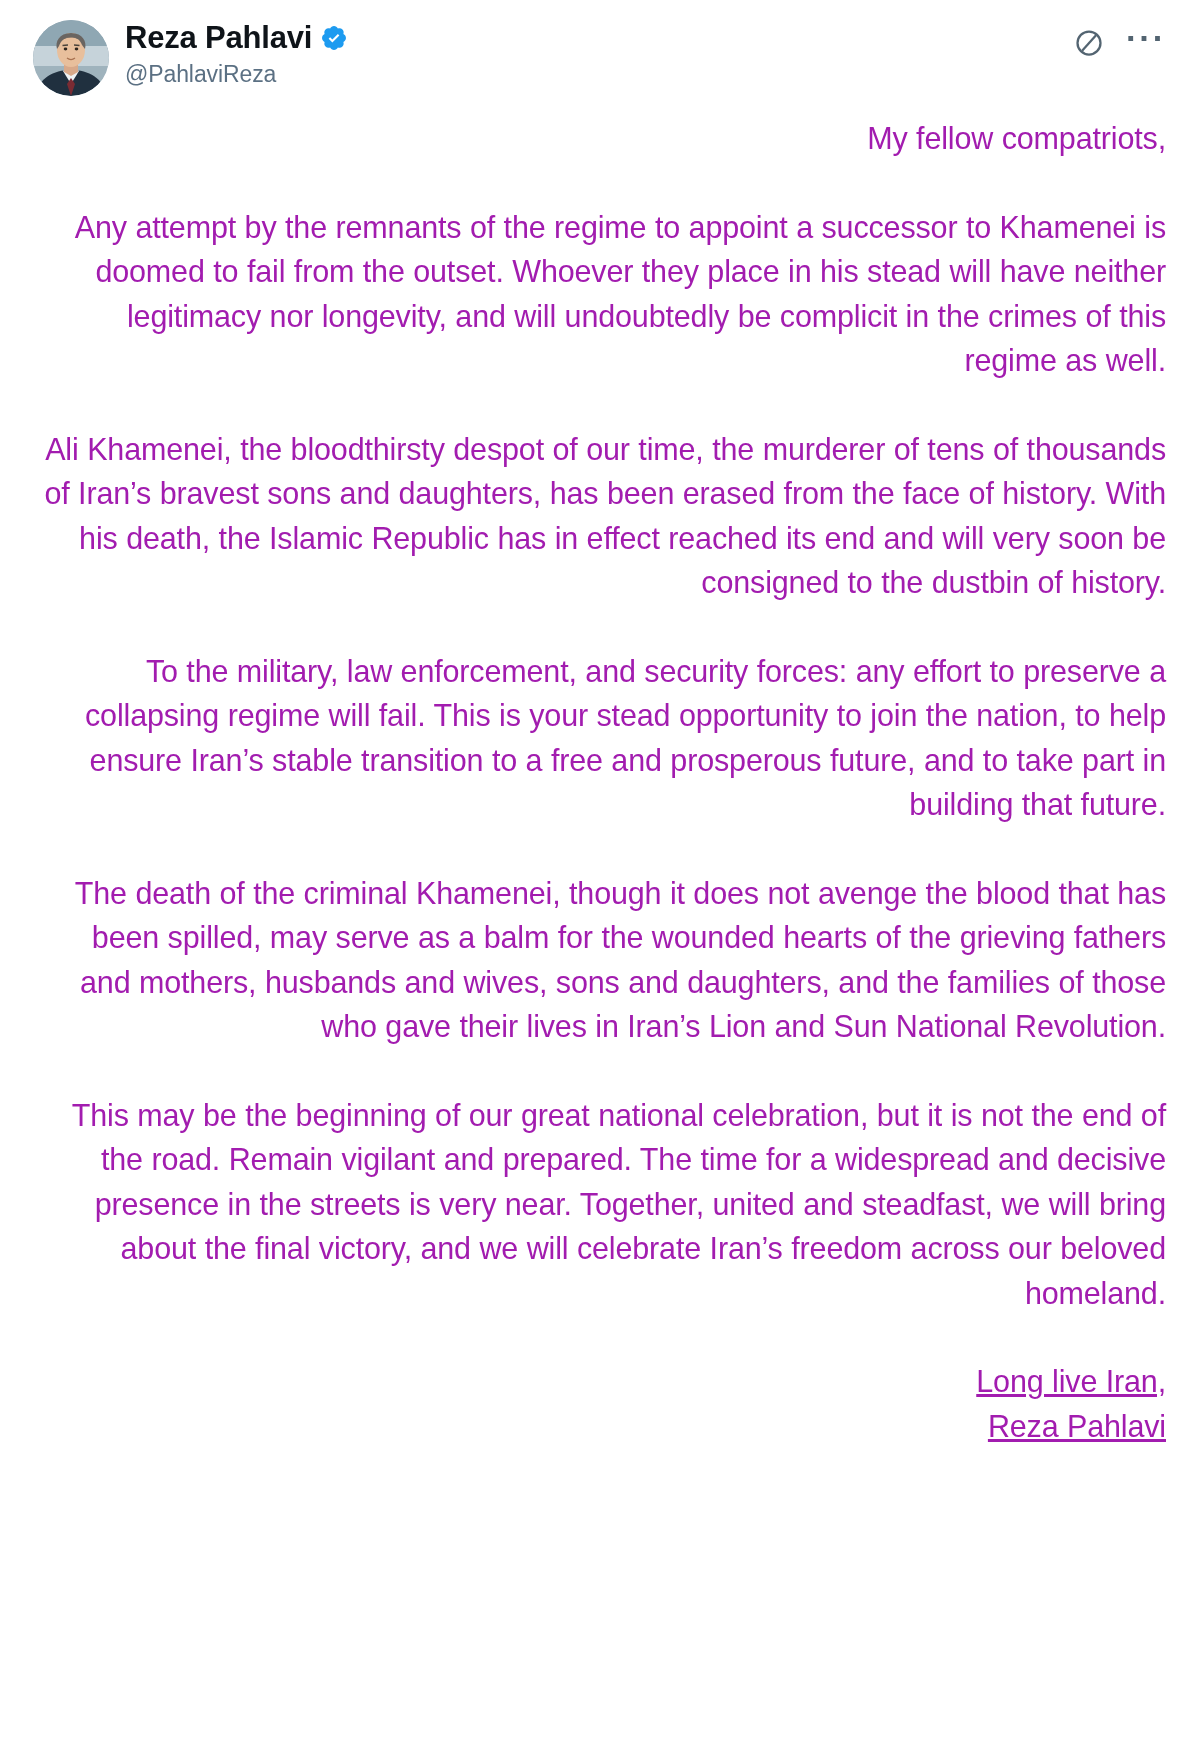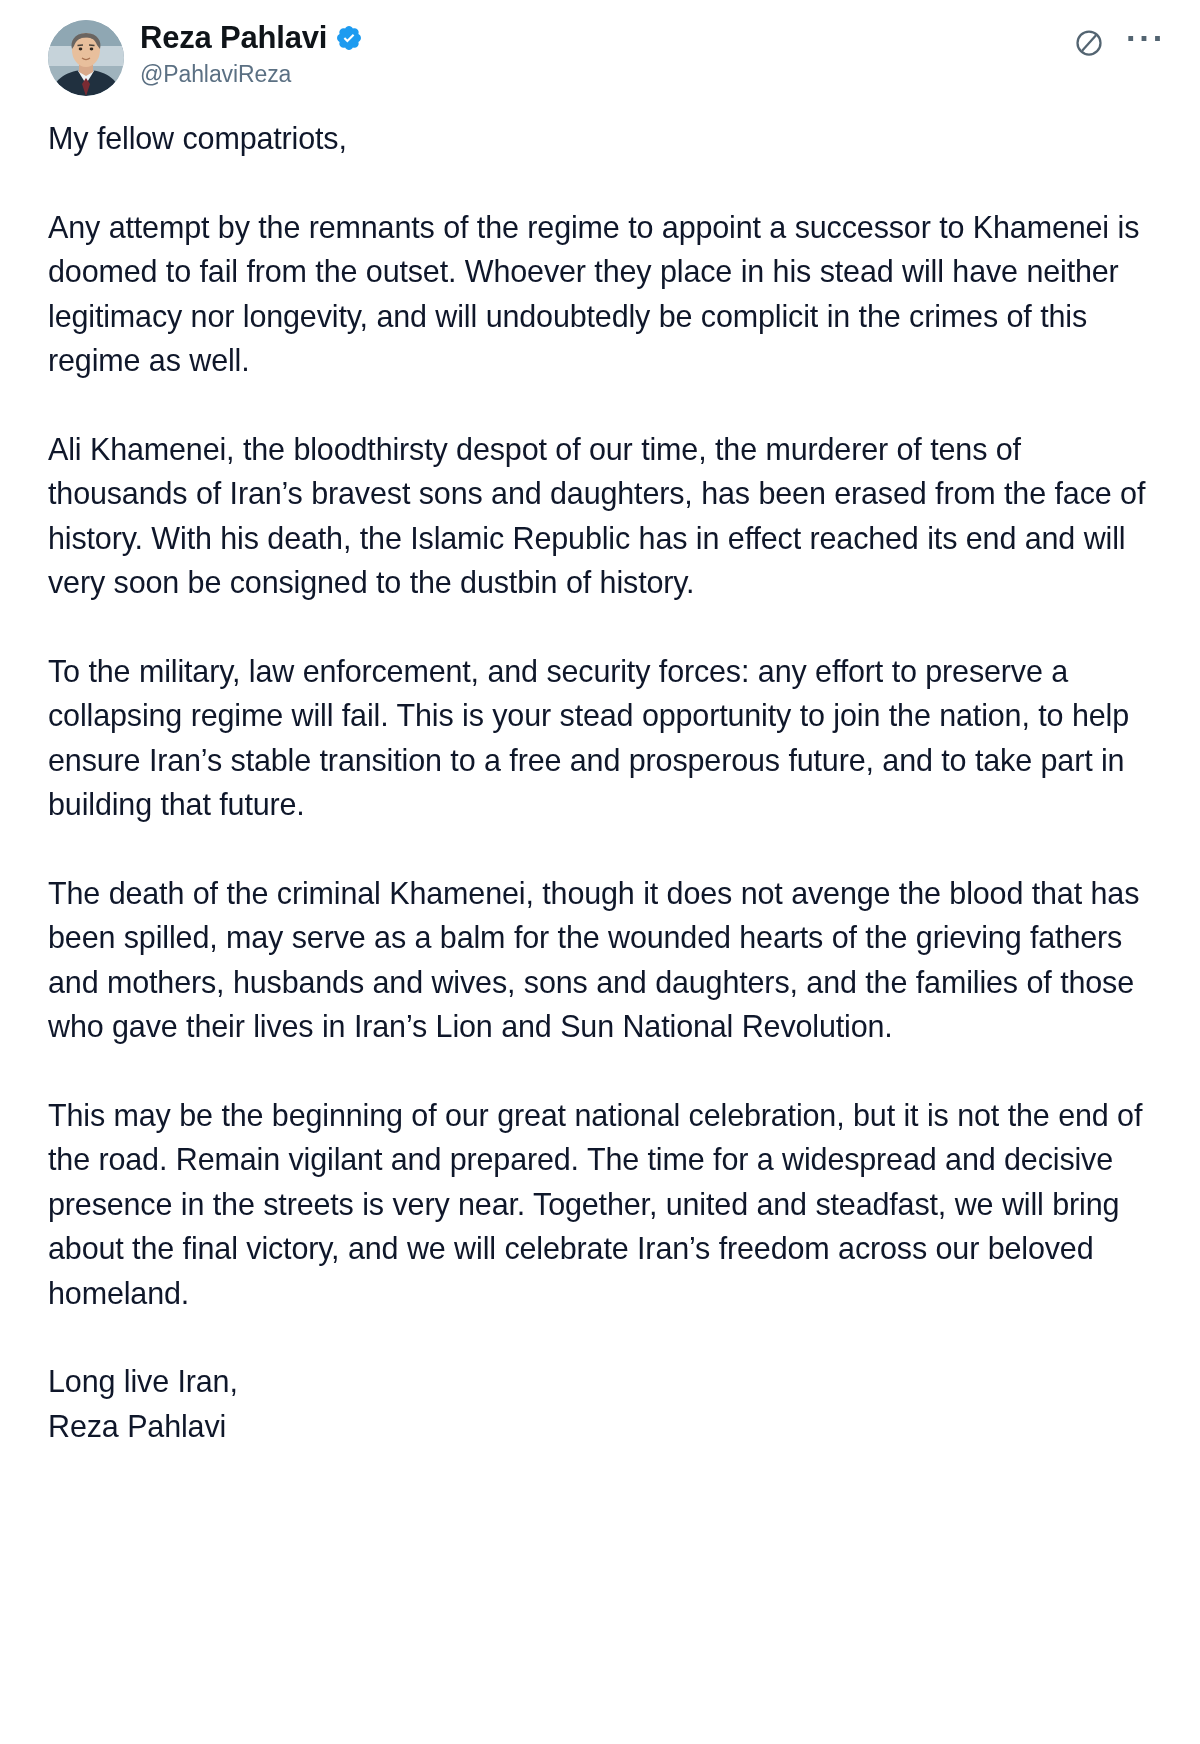--- a/index.html
+++ b/index.html
@@ -12,21 +12,21 @@
     min-height: 1744px;
     font-family: "Liberation Sans", sans-serif;
     color: #0f1419;
     -webkit-font-smoothing: antialiased;
   }
 
   .tweet-card {
     width: 1200px;
     min-height: 1744px;
     box-sizing: border-box;
-    padding: 16px 34px 0 48px;
+    padding: 16px 34px 0 33px;
     background: #ffffff;
     position: relative;
   }
 
   
   .tweet-header {
     display: flex;
     align-items: flex-start;
     gap: 16px;
     padding-top: 4px;
@@ -100,29 +100,30 @@
     letter-spacing: 2px;
     font-weight: bold;
     padding-bottom: 10px;
   }
 
   
   .tweet-body {
     margin-top: 20px;
     font-size: 30.5px;
     line-height: 44.5px;
-    color: #0f172a;
+    color: #a21caf;
     letter-spacing: -0.15px;
     word-spacing: 0.2px;
+    text-align: right;
   }
   .tweet-body p {
     margin: 0 0 44px 0;
     white-space: pre-wrap;
   }
-  .tweet-body p:last-child { margin-bottom: 0; }
+  .tweet-body p:last-child { margin-bottom: 0; text-decoration: underline; }
   .signoff { margin-bottom: 0 !important; }
 </style>
 </head>
 <body>
 
 <div class="tweet-card">
 
   <div class="tweet-header">
 
     <div class="avatar">

